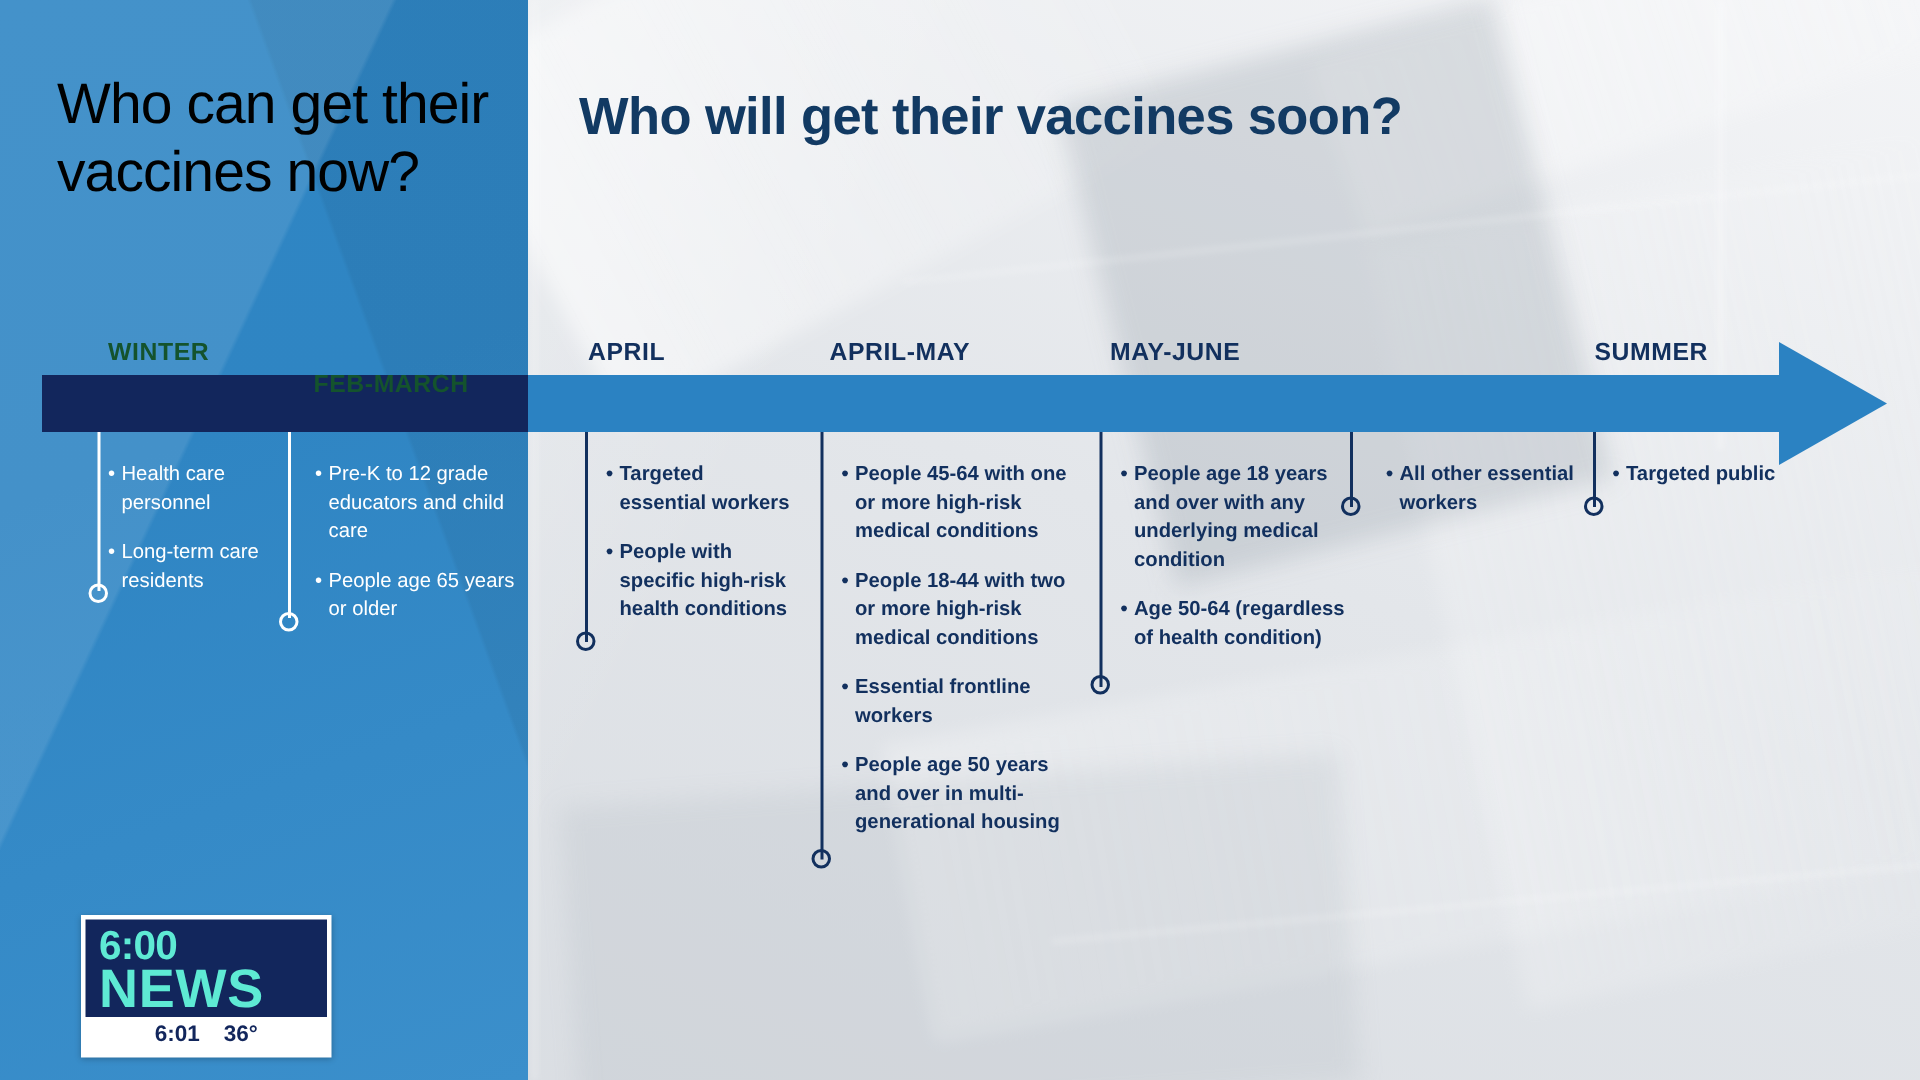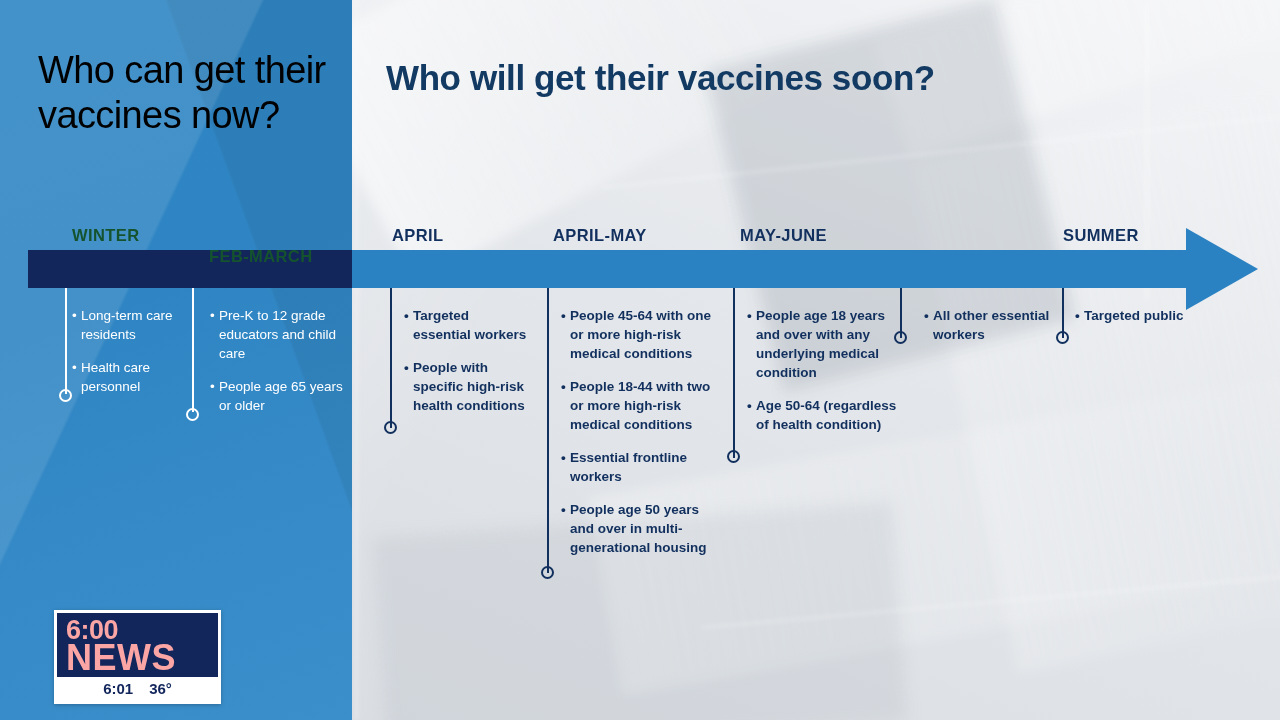--- a/index.html
+++ b/index.html
@@ -173,21 +173,21 @@
     position: absolute;
     left: 54px;
     top: 610px;
     width: 161px;
     background: #ffffff;
     padding: 3px;
     box-shadow: 0 1px 4px rgba(0,0,0,0.25);
   }
   .bug-top {
     background: #12265c;
-    color: #fca5a5;
+    color: #5eead4;
     padding: 4px 9px 6px 9px;
     line-height: 26px;
   }
   .bug-time {
     font-size: 27px;
     font-weight: bold;
     letter-spacing: -0.5px;
   }
   .bug-news {
     font-size: 36px;
@@ -234,22 +234,22 @@
   <div class="right-title">Who will get their vaccines soon?</div>
 
   <div class="bar-dark"></div>
   <div class="bar-blue"></div>
   <div class="bar-arrow"></div>
 
   <div class="period on-blue" style="left:72px; top:226px;">WINTER</div>
   <div class="stem white" style="left:65px; top:288px; height:106px;"></div>
   <div class="dot white" style="left:59px; top:389px;"></div>
   <div class="bullets on-blue" style="left:72px; top:306px; width:122px;">
+    <div class="item">Health care personnel</div>
     <div class="item">Long-term care residents</div>
-    <div class="item">Health care personnel</div>
   </div>
 
   <div class="period on-blue" style="left:209px; top:214px;margin-top:33px;">FEB-MARCH</div>
   <div class="stem white" style="left:192px; top:288px; height:124px;"></div>
   <div class="dot white" style="left:186px; top:408px;"></div>
   <div class="bullets on-blue" style="left:210px; top:306px; width:135px;">
     <div class="item">Pre-K to 12 grade educators and child care</div>
     <div class="item">People age 65 years or older</div>
   </div>
 

